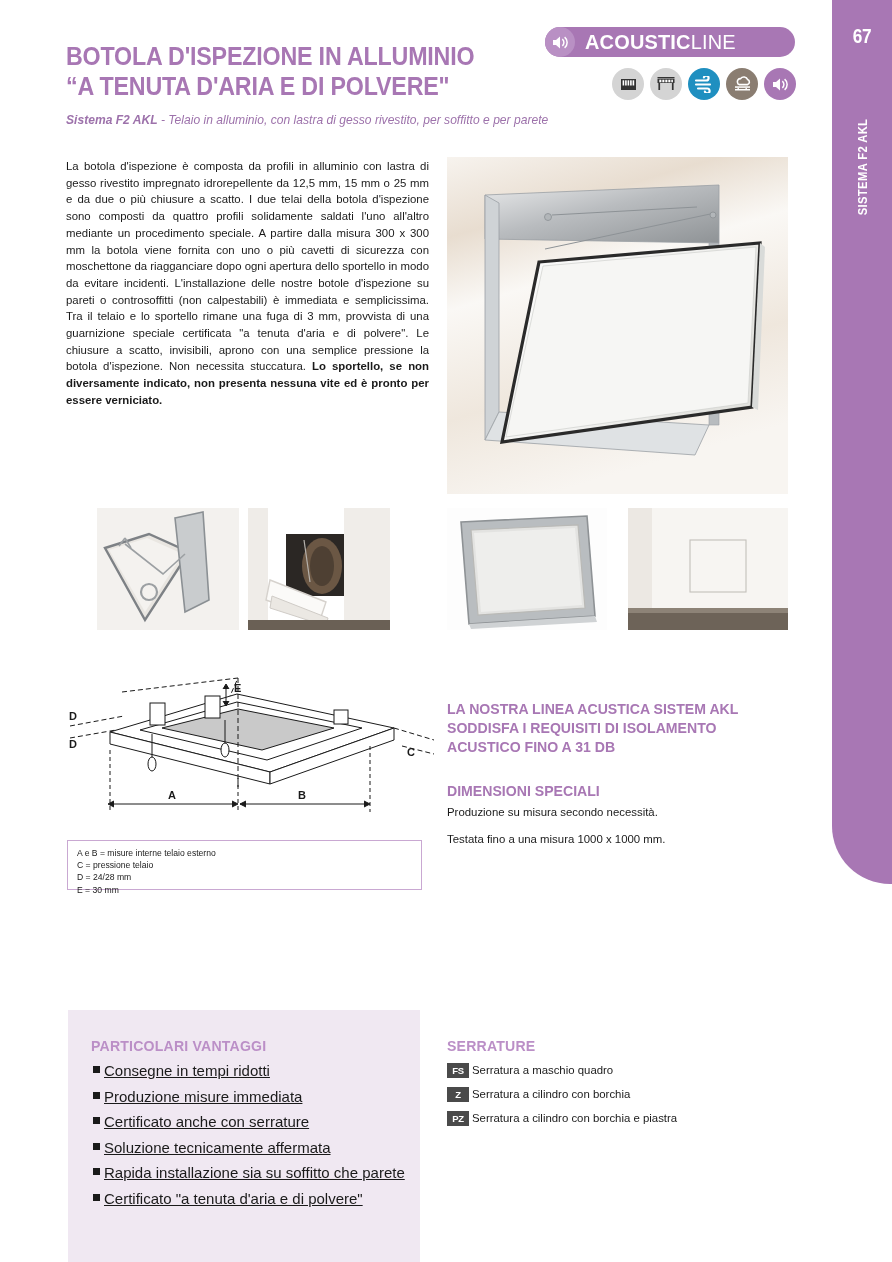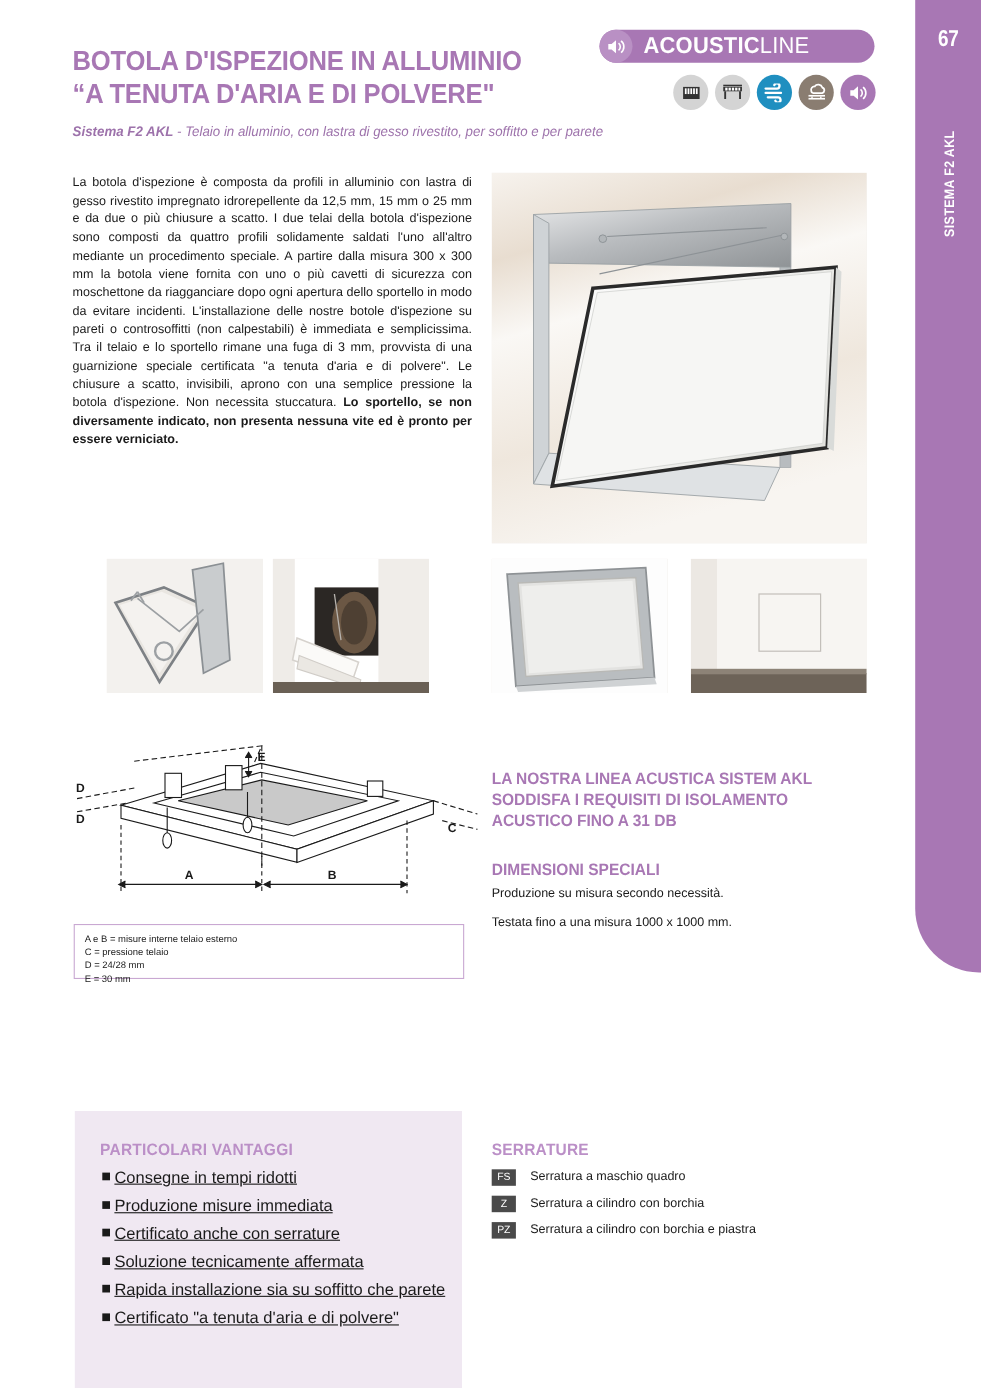--- a/index.html
+++ b/index.html
@@ -181,27 +181,27 @@
   }
   .serrature-list { position: absolute; left: 447px; top: 1062px; width: 340px; }
   .serrature-list .row {
     display: flex; align-items: center;
     margin-bottom: 8px; height: 16px;
   }
   .serrature-list .code {
     width: 22px; height: 15px;
     background: #4a4a4a;
     color: #fff;
-    font-size: 9.5px; font-weight: normal;
+    font-size: 9.5px; font-weight: bold;
     display: flex; align-items: center; justify-content: center;
     flex: 0 0 auto;
     letter-spacing: -0.2px;
   }
   .serrature-list .desc {
-    margin-left: 13px;
+    margin-left: 3px;
     font-size: 11.4px; color: #1a1a1a;
   }
 </style>
 </head>
 <body>
 
 <div class="side-tab">
   <div class="page-num">67</div>
   <div class="vert-label">SISTEMA F2 AKL</div>
 </div>

